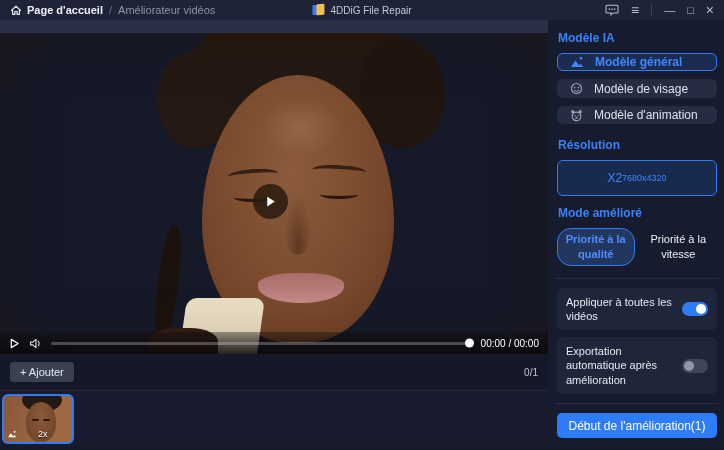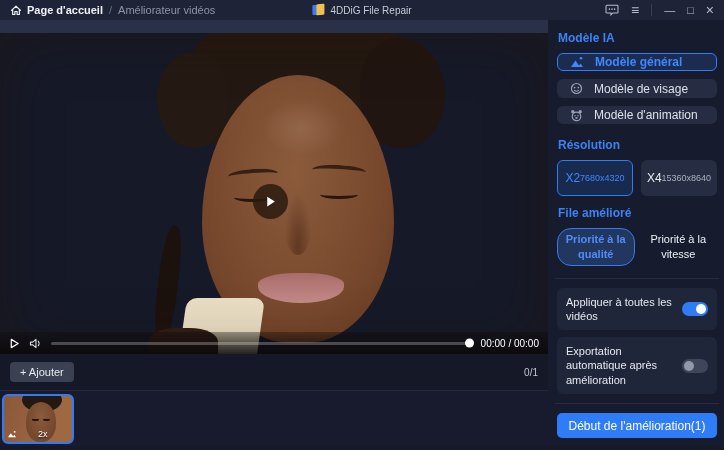--- a/index.html
+++ b/index.html
@@ -262,27 +262,23 @@
         </span>
         <span>Modèle d'animation</span>
       </button>
 
       <div class="side-title" style="margin-top:6px">Résolution</div>
       <div class="res-row">
         <button class="res-btn selected">
           <span class="l1">X2</span>
           <span class="l2">7680x4320</span>
         </button>
-        <button class="res-btn">
-          <span class="l1">X4</span>
-          <span class="l2">15360x8640</span>
-        </button>
-      </div>
-
-      <div class="side-title">File amélioré</div>
+      </div>
+
+      <div class="side-title">Mode amélioré</div>
       <div class="mode-row">
         <button class="mode-btn selected">Priorité à la qualité</button>
         <button class="mode-btn">Priorité à la vitesse</button>
       </div>
 
       <div class="divider"></div>
 
       <div class="toggle-row">
         <span class="toggle-label">Appliquer à toutes les vidéos</span>
         <span class="toggle on">

